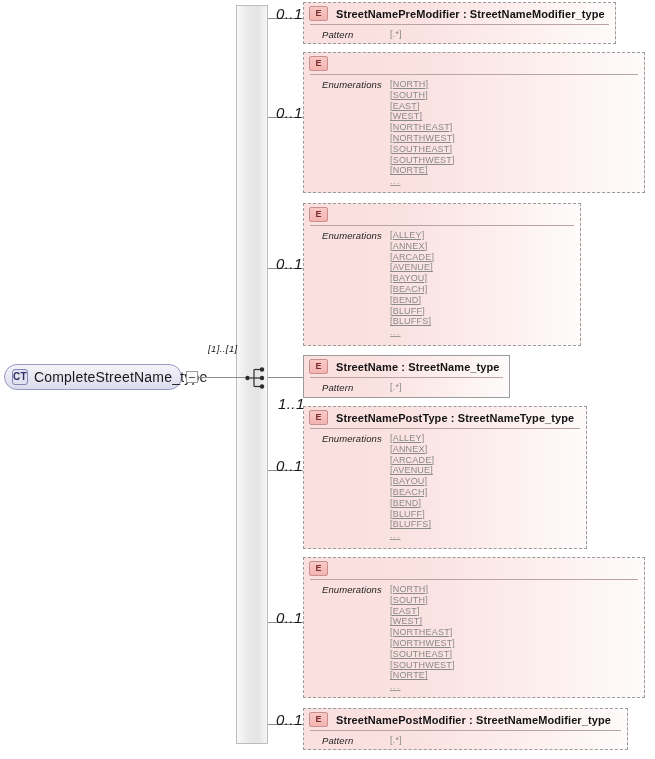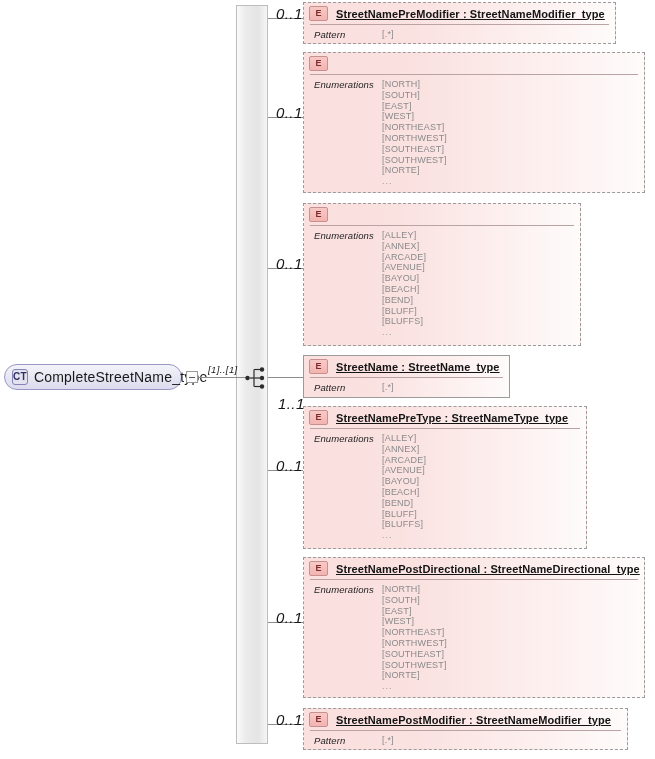--- a/index.html
+++ b/index.html
@@ -70,56 +70,56 @@
     display:flex;align-items:center;gap:8px;
     height:21px;padding-left:5px;box-sizing:border-box;
   }
   .e-badge{
     width:19px;height:15px;box-sizing:border-box;flex:0 0 auto;
     border:1px solid #c98e8e;border-radius:2px;
     background:linear-gradient(to bottom,#f8c9c6 0%,#f3b4b0 100%);
     color:#7d2c2c;font-size:9px;font-weight:bold;line-height:13px;text-align:center;
   }
   .e-title{
-    font-size:11px;font-weight:bold;color:#141414;white-space:nowrap;letter-spacing:.1px;text-decoration:underline;
+    font-size:11px;font-weight:bold;color:#141414;white-space:nowrap;letter-spacing:.1px;
   }
   .elem-sep{
     height:0;border-top:1px solid #b9a3a3;margin:0 6px 0 6px;
   }
   .elem-body{
-    display:flex;padding:4px 0 4px 10px;box-sizing:border-box;
+    display:flex;padding:4px 0 4px 18px;box-sizing:border-box;
   }
   .facet-name{
     font-size:9.5px;font-style:italic;color:#1d1d1d;
     width:68px;flex:0 0 auto;letter-spacing:.1px;
   }
   .facet-vals{
     font-size:9px;color:#8a8a8a;line-height:10.8px;letter-spacing:.2px;
   }
-  .facet-vals div{white-space:nowrap;}
+  .facet-vals div{white-space:nowrap;text-decoration:underline;}
   .facet-val-single{
     font-size:9px;color:#8a8a8a;letter-spacing:.2px;
   }
   .ellipsis{color:#9a9a9a;letter-spacing:1px;}
 </style>
 </head>
 <body>
 
 <div id="canvas">
 
   <div class="group-band"></div>
 
   <div class="ct-node">
     <span class="ct-badge">CT</span>
     <span class="ct-label">CompleteStreetName_type</span>
   </div>
   <div class="expander"></div>
 
   <div class="line-h" style="left:198px;top:377px;width:48px;"></div>
-  <div class="card card-root" style="left:208px;top:364px;">[1]..[1]</div>
+  <div class="card card-root" style="left:208px;top:343px;">[1]..[1]</div>
 
   <svg class="seq-icon" viewBox="0 0 24 26">
     <circle cx="2.5" cy="13" r="2.2" fill="#2b2b2b"></circle>
     <line x1="4.5" y1="13" x2="9" y2="13" stroke="#2b2b2b" stroke-width="1.2"></line>
     <line x1="9" y1="4.5" x2="9" y2="21.5" stroke="#2b2b2b" stroke-width="1.2"></line>
     <line x1="9" y1="4.5" x2="15" y2="4.5" stroke="#2b2b2b" stroke-width="1.2"></line>
     <line x1="9" y1="13" x2="15" y2="13" stroke="#2b2b2b" stroke-width="1.2"></line>
     <line x1="9" y1="21.5" x2="15" y2="21.5" stroke="#2b2b2b" stroke-width="1.2"></line>
     <circle cx="17" cy="4.5" r="2.2" fill="#2b2b2b"></circle>
     <circle cx="17" cy="13" r="2.2" fill="#2b2b2b"></circle>
@@ -206,21 +206,21 @@
     <div class="elem-sep"></div>
     <div class="elem-body">
       <span class="facet-name">Pattern</span>
       <span class="facet-val-single">[.*]</span>
     </div>
   </div>
 
   <div class="elem optional" style="left:303px;top:406px;width:284px;height:143px;">
     <div class="elem-head">
       <span class="e-badge">E</span>
-      <span class="e-title">StreetNamePreType : StreetNameType_type</span>
+      <span class="e-title">StreetNamePostType : StreetNameType_type</span>
     </div>
     <div class="elem-sep"></div>
     <div class="elem-body">
       <span class="facet-name">Enumerations</span>
       <span class="facet-vals">
           <div>[ALLEY]</div>
           <div>[ANNEX]</div>
           <div>[ARCADE]</div>
           <div>[AVENUE]</div>
           <div>[BAYOU]</div>
@@ -229,21 +229,20 @@
           <div>[BLUFF]</div>
           <div>[BLUFFS]</div>
           <div class="ellipsis">...</div>
         </span>
     </div>
   </div>
 
   <div class="elem optional" style="left:303px;top:557px;width:342px;height:141px;">
     <div class="elem-head">
       <span class="e-badge">E</span>
-      <span class="e-title">StreetNamePostDirectional : StreetNameDirectional_type</span>
     </div>
     <div class="elem-sep"></div>
     <div class="elem-body">
       <span class="facet-name">Enumerations</span>
       <span class="facet-vals">
           <div>[NORTH]</div>
           <div>[SOUTH]</div>
           <div>[EAST]</div>
           <div>[WEST]</div>
           <div>[NORTHEAST]</div>

